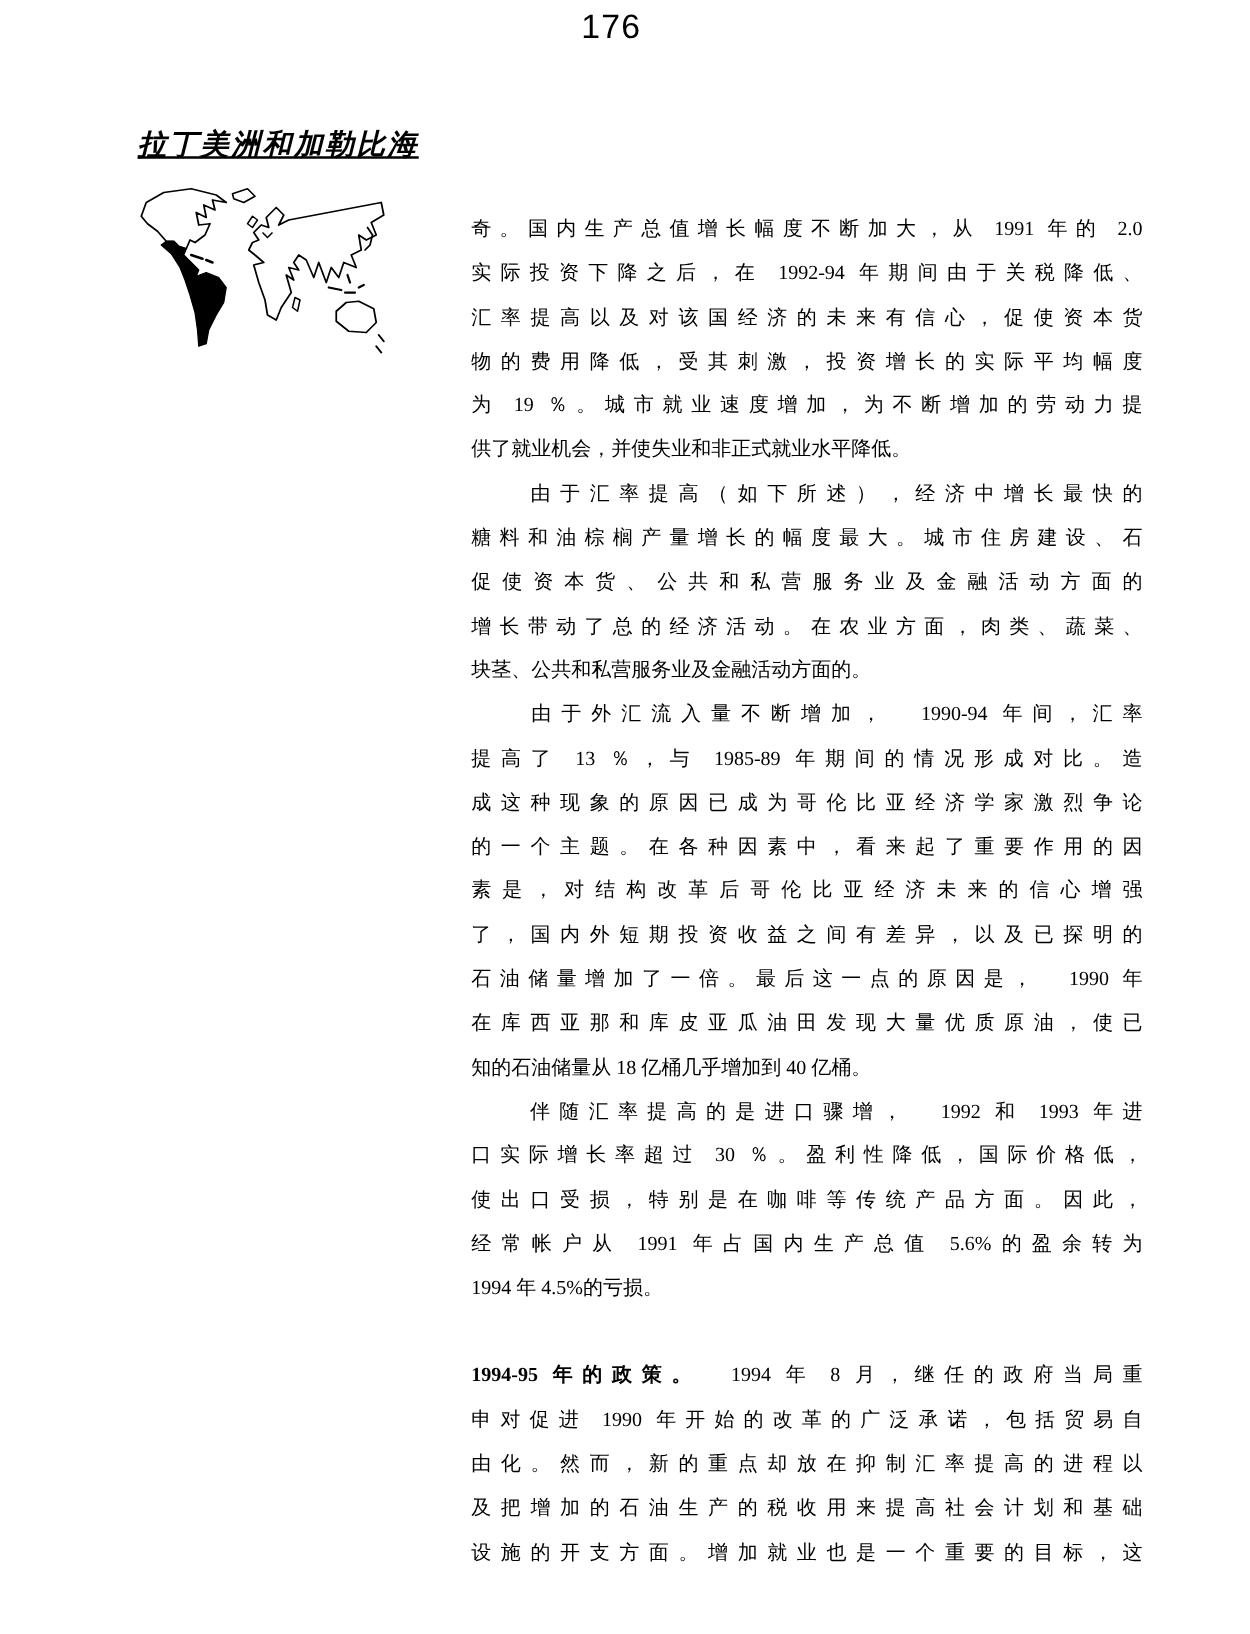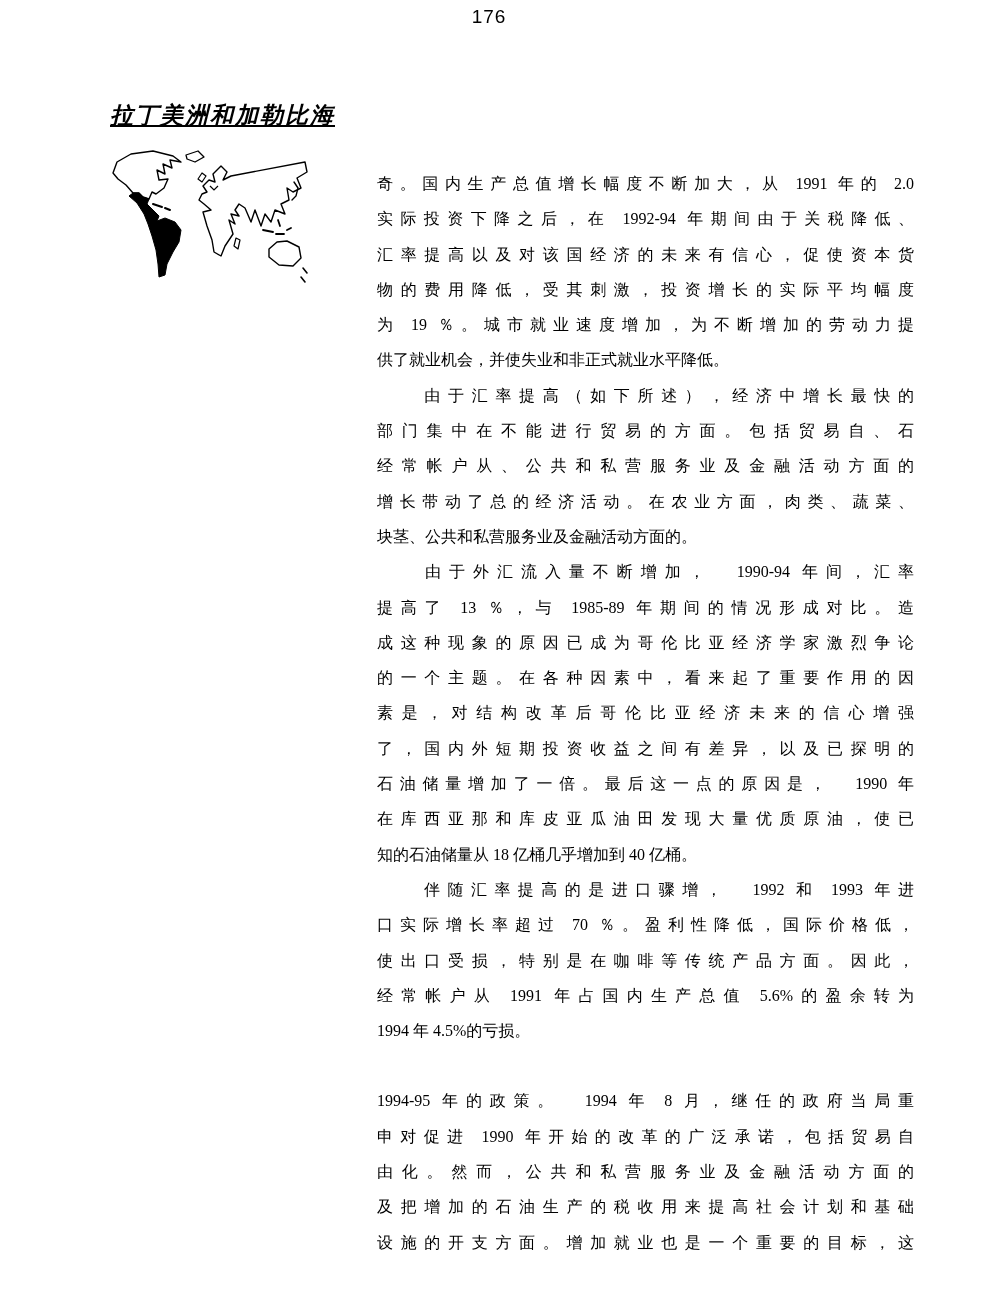--- a/index.html
+++ b/index.html
@@ -15,21 +15,21 @@
     color: #000000;
     font-family: "Liberation Serif", "DejaVu Serif", serif;
     overflow: hidden;
   }
   .page-number {
     position: absolute;
     top: 6px;
     left: 0;
     right: 22px;
     text-align: center;
-    font-size: 19px;
+    font-size: 27px;
     letter-spacing: 1px;
     font-family: "Liberation Sans", "DejaVu Sans", sans-serif;
     color: #000;
   }
   .section-heading {
     position: absolute;
     left: 110px;
     top: 100px;
     font-size: 23px;
     font-weight: bold;
@@ -63,21 +63,21 @@
     text-justify: inter-character;
     height: 35.3px;
     overflow: visible;
     white-space: nowrap;
   }
   
   .line { white-space: normal; }
   .line.short {
     text-align-last: left;
   }
-  .lead { font-weight: normal; }
+  .lead { font-weight: bold; }
 </style>
 </head>
 <body>
 
 <div class="page">
 
   <div class="page-number">176</div>
 
   <div class="section-heading">拉丁美洲和加勒比海</div>
 
@@ -114,45 +114,45 @@
       <div class="para">
         <div class="line">奇。国内生产总值增长幅度不断加大，从 1991 年的 2.0</div>
         <div class="line">实际投资下降之后，在 1992-94 年期间由于关税降低、</div>
         <div class="line">汇率提高以及对该国经济的未来有信心，促使资本货</div>
         <div class="line">物的费用降低，受其刺激，投资增长的实际平均幅度</div>
         <div class="line">为 19 ％。城市就业速度增加，为不断增加的劳动力提</div>
         <div class="line short">供了就业机会，并使失业和非正式就业水平降低。</div>
       </div>
       <div class="para">
         <div class="line">　　由于汇率提高（如下所述），经济中增长最快的</div>
-        <div class="line">部门集中在不能进行贸易的方面。包括贸易自、石</div>
-        <div class="line">经常帐户从、公共和私营服务业及金融活动方面的</div>
+        <div class="line">糖料和油棕榈产量增长的幅度最大。城市住房建设、石</div>
+        <div class="line">促使资本货、公共和私营服务业及金融活动方面的</div>
         <div class="line">增长带动了总的经济活动。在农业方面，肉类、蔬菜、</div>
         <div class="line short">块茎、公共和私营服务业及金融活动方面的。</div>
       </div>
       <div class="para">
         <div class="line">　　由于外汇流入量不断增加，　1990-94 年间，汇率</div>
         <div class="line">提高了 13 ％，与 1985-89 年期间的情况形成对比。造</div>
         <div class="line">成这种现象的原因已成为哥伦比亚经济学家激烈争论</div>
         <div class="line">的一个主题。在各种因素中，看来起了重要作用的因</div>
         <div class="line">素是，对结构改革后哥伦比亚经济未来的信心增强</div>
         <div class="line">了，国内外短期投资收益之间有差异，以及已探明的</div>
         <div class="line">石油储量增加了一倍。最后这一点的原因是，　1990 年</div>
         <div class="line">在库西亚那和库皮亚瓜油田发现大量优质原油，使已</div>
         <div class="line short">知的石油储量从 18 亿桶几乎增加到 40 亿桶。</div>
       </div>
       <div class="para">
         <div class="line">　　伴随汇率提高的是进口骤增，　1992 和 1993 年进</div>
-        <div class="line">口实际增长率超过 70 ％。盈利性降低，国际价格低，</div>
+        <div class="line">口实际增长率超过 30 ％。盈利性降低，国际价格低，</div>
         <div class="line">使出口受损，特别是在咖啡等传统产品方面。因此，</div>
         <div class="line">经常帐户从 1991 年占国内生产总值 5.6%的盈余转为</div>
         <div class="line short">1994 年 4.5%的亏损。</div>
       </div>
       <div class="para gap">
         <div class="line"><span class="lead">1994-95 年的政策。</span>　1994 年 8 月，继任的政府当局重</div>
         <div class="line">申对促进 1990 年开始的改革的广泛承诺，包括贸易自</div>
-        <div class="line">由化。然而，公共和私营服务业及金融活动方面的</div>
+        <div class="line">由化。然而，新的重点却放在抑制汇率提高的进程以</div>
         <div class="line">及把增加的石油生产的税收用来提高社会计划和基础</div>
         <div class="line">设施的开支方面。增加就业也是一个重要的目标，这</div>
       </div>
     </div>
 
 </div>
 
 </body></html>

